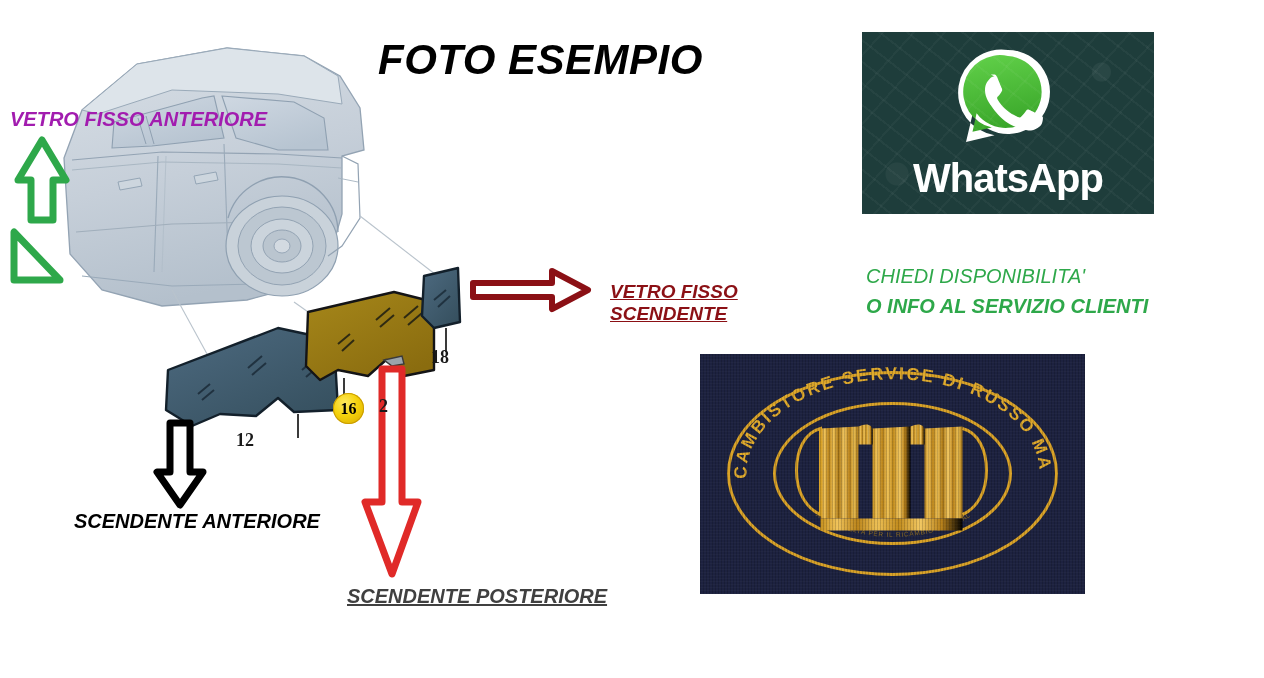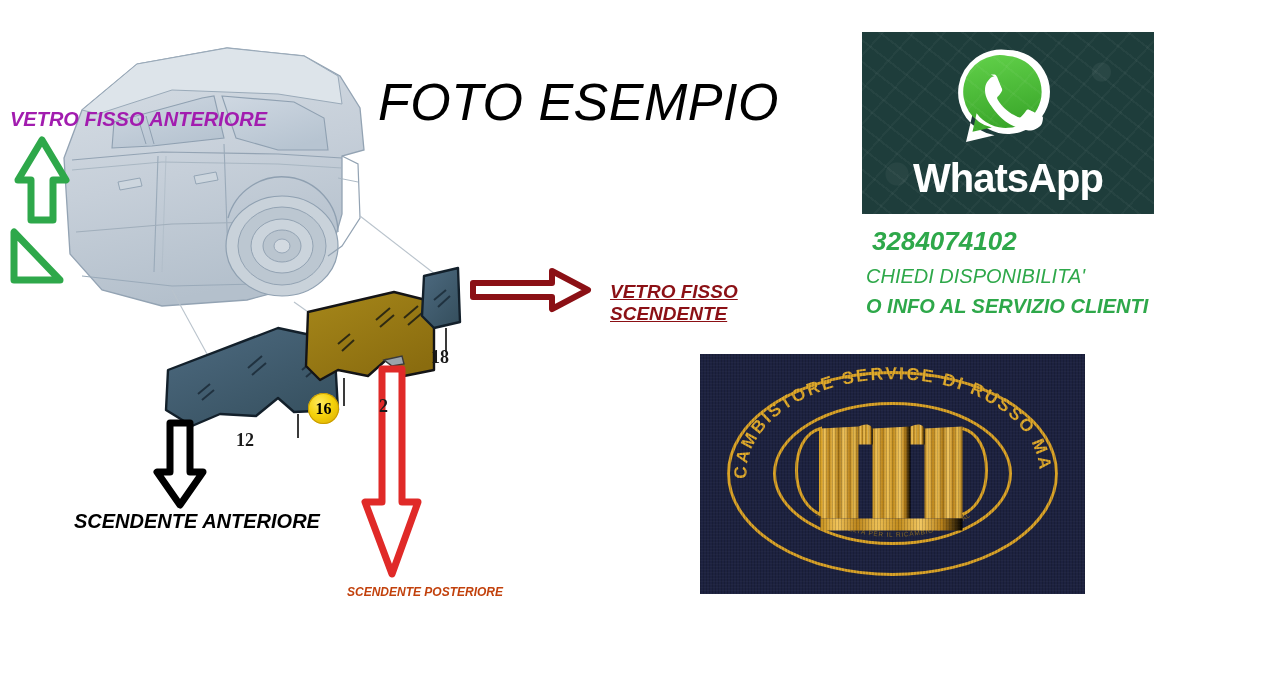--- a/index.html
+++ b/index.html
@@ -20,27 +20,26 @@
     width: 1264px;
     height: 678px;
     background: #ffffff;
   }
   .abs { position: absolute; }
 
   
   .title {
     left: 378px;
     top: 36px;
-    font-size: 52px;
-    font-weight: normal;
+    font-size: 42px;
+    font-weight: bold;
     font-style: italic;
     color: #000000;
     letter-spacing: 0.5px;
     white-space: nowrap;
-    margin-top: 36px;
   }
 
   
   .label {
     font-weight: bold;
     font-style: italic;
     white-space: nowrap;
     line-height: 1.18;
   }
   .label-green-front {
@@ -58,22 +57,23 @@
   }
   .label-black-front-drop {
     left: 74px;
     top: 510px;
     font-size: 20px;
     color: #000000;
   }
   .label-red-rear-drop {
     left: 347px;
     top: 585px;
-    font-size: 12px;
-    color: #c2410c;
+    font-size: 20px;
+    color: #404040;
+    text-decoration: underline;
   }
 
   
   .arrow-svg { display: block; }
 
   
   .illustration {
     left: 42px;
     top: 18px;
     width: 470px;
@@ -84,21 +84,21 @@
   .partnum {
     font-family: "Liberation Serif", serif;
     font-weight: bold;
     font-size: 18px;
     color: #1a1a1a;
   }
   .partnum-14 { left: 236px; top: 430px; }
   .partnum-17 { left: 379px; top: 396px; }
   .partnum-18 { left: 431px; top: 347px; }
   .badge16 {
-    left: 308px;
+    left: 333px;
     top: 393px;
     width: 31px;
     height: 31px;
     border-radius: 50%;
     background: radial-gradient(circle at 38% 32%, #ffe95f 0%, #f5d20b 45%, #d6a800 100%);
     color: #000;
     font-family: "Liberation Serif", serif;
     font-weight: bold;
     font-size: 16px;
     display: flex;
@@ -363,21 +363,20 @@
                  c1.2 -3.3 1.2 -6.2 0.8 -6.8 c-0.4 -0.6 -1.4 -1 -2.9 -1.8 c-1.5 -0.7 -8.9 -4.4 -10.3 -4.9
                  c-1.4 -0.5 -2.4 -0.7 -3.4 0.7 c-1 1.5 -3.9 4.9 -4.8 5.9 c-0.9 1 -1.8 1.1 -3.3 0.4
                  c-1.5 -0.7 -6.3 -2.3 -12.1 -7.4 c-4.5 -4 -7.5 -8.9 -8.4 -10.4 c-0.9 -1.5 -0.1 -2.3 0.7 -3
                  c0.7 -0.7 1.5 -1.8 2.2 -2.7 c0.7 -0.9 1 -1.5 1.5 -2.5 c0.5 -1 0.2 -1.9 -0.1 -2.7
                  c-0.4 -0.7 -3.4 -8.2 -4.7 -11.2 c-1.2 -2.9 -2.5 -2.5 -3.4 -2.6 c-0.9 0 -1.9 0 -2.9 0 Z" fill="#ffffff"></path>
       </svg>
     </div>
     <div class="abs wa-wordmark">WhatsApp</div>
   </div>
 
-  <div class="abs wa-phone">3284074102</div>
   <div class="abs wa-line1">CHIEDI DISPONIBILITA'</div>
   <div class="abs wa-line2">O INFO AL SERVIZIO CLIENTI</div>
 
   <div class="abs shop-box">
     <div class="abs shop-logo">
       <svg width="345" height="215" viewBox="0 0 345 215" xmlns="http://www.w3.org/2000/svg">
         <defs>
           <path id="outerArc" d="M 26 107 A 146 94 0 0 1 319 107"></path>
           <path id="outerArcBottom" d="M 319 107 A 146 94 0 0 1 26 107"></path>
           <linearGradient id="goldStripes" x1="0" y1="0" x2="1" y2="0">

